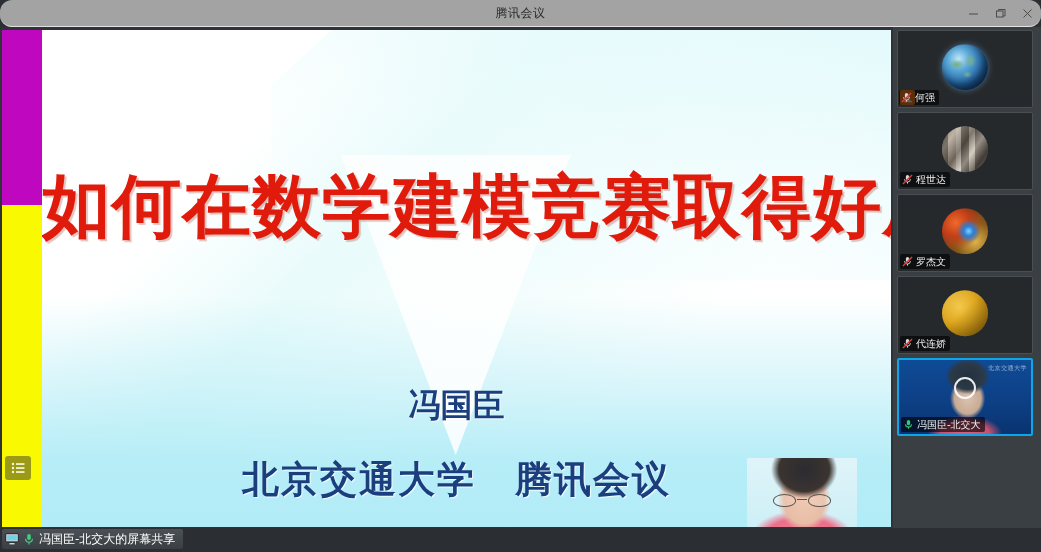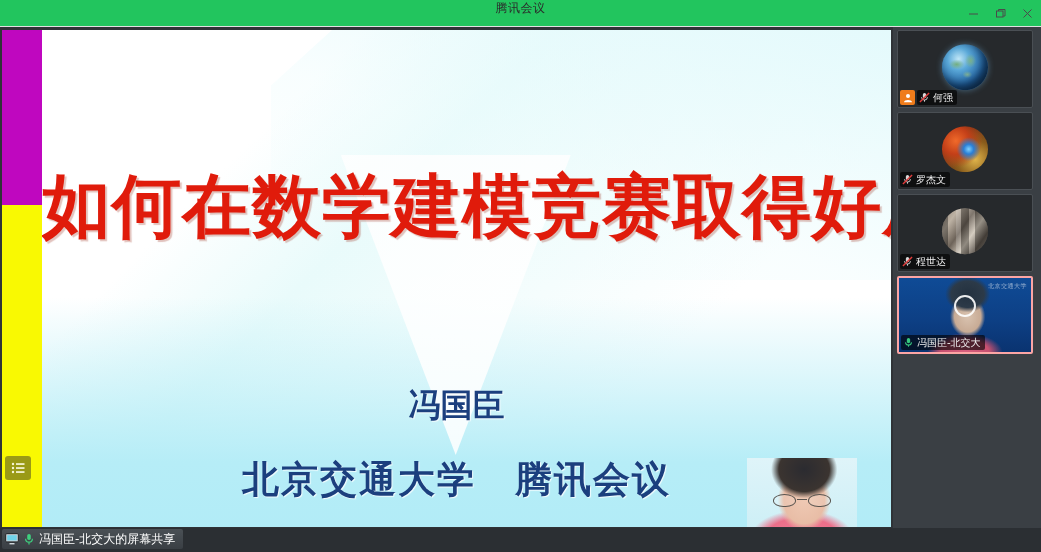--- a/index.html
+++ b/index.html
@@ -17,25 +17,26 @@
     width: 1041px;
     height: 552px;
     background: #2b2f33;
   }
 
   
   #titlebar {
     position: absolute;
     top: 0; left: 0;
     width: 1041px; height: 27px;
-    background: #22c55e;
+    background: #a3a3a3;
     border-bottom: 1px solid #e2e2e2;
     display: flex;
-    align-items: flex-start;
+    align-items: center;
     justify-content: center;
+    border-radius: 12px;
   }
   #titlebar-title {
     font-size: 12px;
     color: #2b2b2b;
     letter-spacing: 0.5px;
   }
   #window-controls {
     position: absolute;
     right: 0; top: 0;
     height: 27px;
@@ -235,21 +236,21 @@
     width: 136px;
     height: 78px;
     margin-bottom: 4px;
     background: #26292c;
     border: 1px solid #4a4f54;
     border-radius: 2px;
     overflow: hidden;
     cursor: pointer;
   }
   .p-tile.active {
-    border: 2px solid #fca5a5;
+    border: 2px solid #0ea5e9;
     background: #0b3f8e;
   }
   .p-avatar {
     position: absolute;
     left: 50%; top: 50%;
     transform: translate(-50%, -54%);
     width: 46px; height: 46px;
     border-radius: 50%;
     overflow: hidden;
   }
@@ -355,21 +356,21 @@
   .host-badge {
     position: absolute;
     left: 2px; bottom: 2px;
     width: 15px; height: 15px;
     background: #ef7c1b;
     border-radius: 2px;
     display: flex;
     align-items: center;
     justify-content: center;
   }
-  .p-nameplate.with-host { left: 19px; }
+  .p-nameplate.with-host { left: 1px; }
   .mic-ico { display: block; }
 
   
   #bottombar {
     position: absolute;
     left: 0; bottom: 0;
     width: 1041px; height: 24px;
     background: #2b2f33;
   }
   #share-pill {
@@ -470,45 +471,57 @@
             <rect x="4.2" y="1.2" width="3.6" height="5.6" rx="1.8" fill="#d9d9d9"></rect>
             <path d="M2.8 5.6 a3.2 3.2 0 0 0 6.4 0" fill="none" stroke="#d9d9d9" stroke-width="1"></path>
             <line x1="6" y1="8.6" x2="6" y2="10.6" stroke="#d9d9d9" stroke-width="1"></line>
             <line x1="1" y1="10.8" x2="11" y2="1" stroke="#e03b3b" stroke-width="1.6"></line>
           </svg>
           <span class="p-name">何强</span>
         </div>
       </div>
 
       <div class="p-tile">
+        <div class="p-avatar av-photo1"></div>
+        <div class="p-nameplate">
+          <svg class="mic-ico" width="11" height="11" viewBox="0 0 12 12">
+            <rect x="4.2" y="1.2" width="3.6" height="5.6" rx="1.8" fill="#d9d9d9"></rect>
+            <path d="M2.8 5.6 a3.2 3.2 0 0 0 6.4 0" fill="none" stroke="#d9d9d9" stroke-width="1"></path>
+            <line x1="6" y1="8.6" x2="6" y2="10.6" stroke="#d9d9d9" stroke-width="1"></line>
+            <line x1="1" y1="10.8" x2="11" y2="1" stroke="#e03b3b" stroke-width="1.6"></line>
+          </svg>
+          <span class="p-name">程世达</span>
+        </div>
+      </div>
+
+      <div class="p-tile">
         <div class="p-avatar av-photo2"></div>
         <div class="p-nameplate">
           <svg class="mic-ico" width="11" height="11" viewBox="0 0 12 12">
             <rect x="4.2" y="1.2" width="3.6" height="5.6" rx="1.8" fill="#d9d9d9"></rect>
             <path d="M2.8 5.6 a3.2 3.2 0 0 0 6.4 0" fill="none" stroke="#d9d9d9" stroke-width="1"></path>
             <line x1="6" y1="8.6" x2="6" y2="10.6" stroke="#d9d9d9" stroke-width="1"></line>
             <line x1="1" y1="10.8" x2="11" y2="1" stroke="#e03b3b" stroke-width="1.6"></line>
           </svg>
           <span class="p-name">罗杰文</span>
         </div>
       </div>
 
       <div class="p-tile">
-        <div class="p-avatar av-photo1"></div>
+        <div class="p-avatar av-photo3"></div>
         <div class="p-nameplate">
           <svg class="mic-ico" width="11" height="11" viewBox="0 0 12 12">
             <rect x="4.2" y="1.2" width="3.6" height="5.6" rx="1.8" fill="#d9d9d9"></rect>
             <path d="M2.8 5.6 a3.2 3.2 0 0 0 6.4 0" fill="none" stroke="#d9d9d9" stroke-width="1"></path>
             <line x1="6" y1="8.6" x2="6" y2="10.6" stroke="#d9d9d9" stroke-width="1"></line>
             <line x1="1" y1="10.8" x2="11" y2="1" stroke="#e03b3b" stroke-width="1.6"></line>
           </svg>
-          <span class="p-name">程世达</span>
-        </div>
-      </div>
-
+          <span class="p-name">代连娇</span>
+        </div>
+      </div>
 
 
       <div class="p-tile active">
         <div class="cam-tile-bg"></div>
         <div class="cam-tile-ring"></div>
         <div class="cam-tile-wm">北京交通大学</div>
         <div class="p-nameplate">
           <svg class="mic-ico" width="11" height="11" viewBox="0 0 12 12">
             <rect x="4.2" y="1.2" width="3.6" height="5.6" rx="1.8" fill="#37c77f"></rect>
             <path d="M2.8 5.6 a3.2 3.2 0 0 0 6.4 0" fill="none" stroke="#37c77f" stroke-width="1.1"></path>

